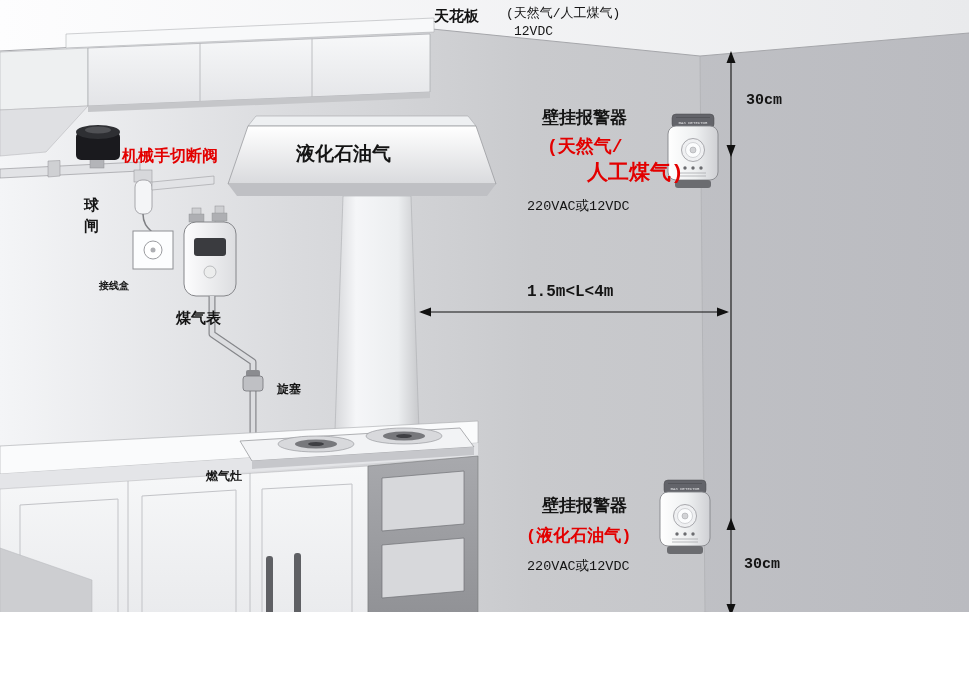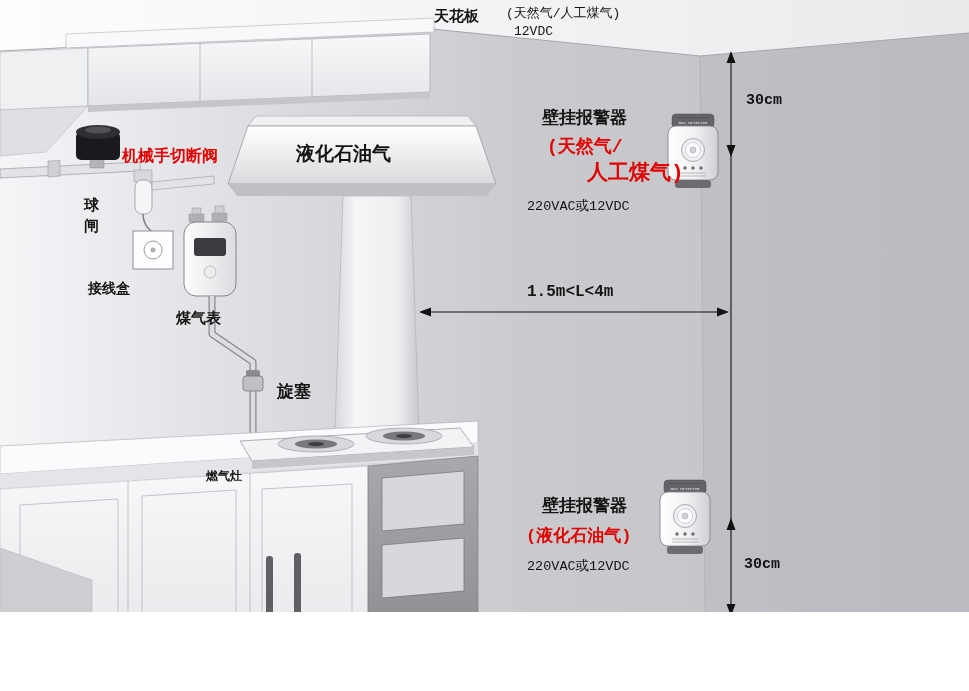--- a/index.html
+++ b/index.html
@@ -213,23 +213,23 @@
 <div class="label" style="left:506px;top:6px;font-size:13px;text-align:right;">(天然气/人工煤气)</div>
 <div class="label" style="left:514px;top:24px;font-size:13px;">12VDC</div>
 
 <div class="label b red" style="left:122px;top:148px;font-size:16px;">机械手切断阀</div>
 
 <div class="label b vert" style="left:84px;top:196px;font-size:15px;line-height:21px;">
   <div>球</div>
   <div>闸</div>
 </div>
 
-<div class="label b" style="left:88px;top:281px;font-size:14px;">接线盒</div>
+<div class="label b" style="left:99px;top:281px;font-size:10px;">接线盒</div>
 <div class="label b" style="left:176px;top:311px;font-size:15px;">煤气表</div>
-<div class="label b" style="left:277px;top:383px;font-size:17px;">旋塞</div>
+<div class="label b" style="left:277px;top:383px;font-size:12px;">旋塞</div>
 <div class="label b" style="left:296px;top:144px;font-size:19px;">液化石油气</div>
 <div class="label b" style="left:206px;top:470px;font-size:12px;">燃气灶</div>
 
 <div class="label b" style="left:542px;top:109px;font-size:17px;">壁挂报警器</div>
 <div class="label b red" style="left:547px;top:137px;font-size:18px;">(天然气/</div>
 <div class="label b red" style="left:551px;top:161px;font-size:21px;margin-left:36px;">人工煤气)</div>
 <div class="label" style="left:527px;top:199px;font-size:13.5px;">220VAC或12VDC</div>
 
 <div class="label b" style="left:527px;top:283px;font-size:16px;text-align:center;">1.5m&lt;L&lt;4m</div>
 <div class="label" style="left:746px;top:92px;font-size:15px;font-weight:600;">30cm</div>

